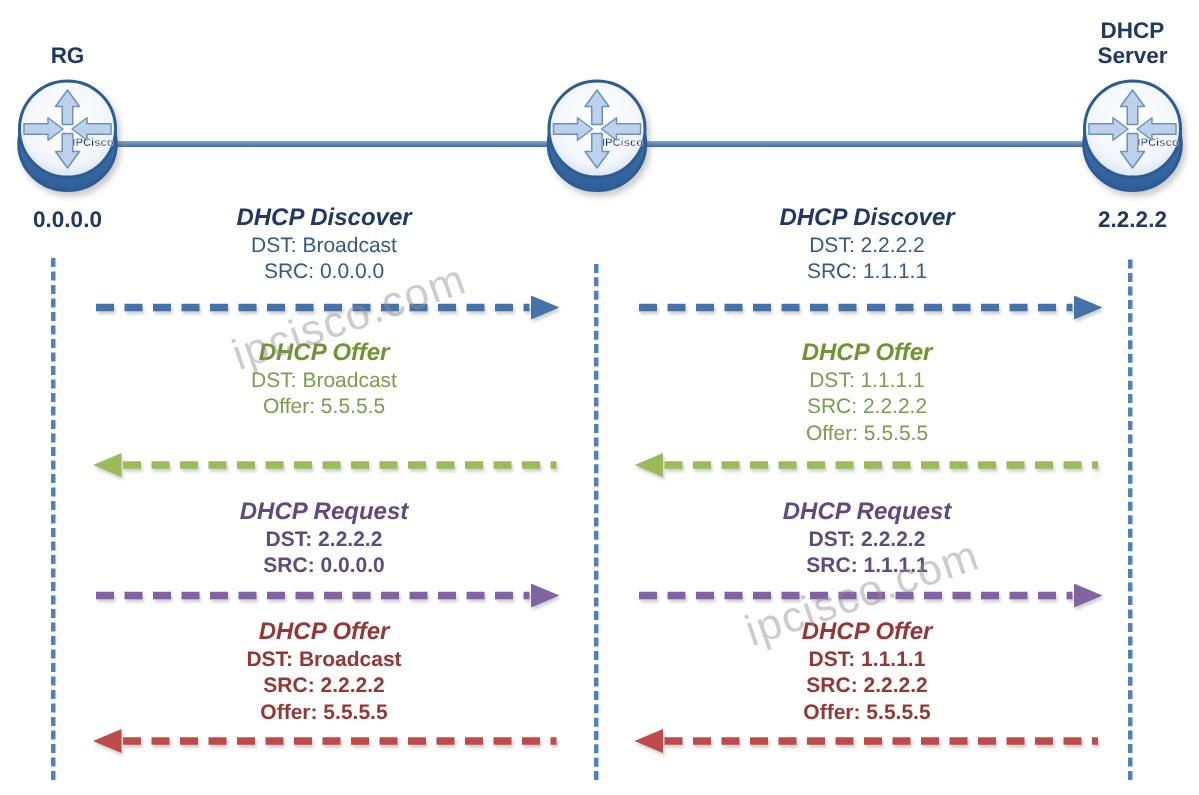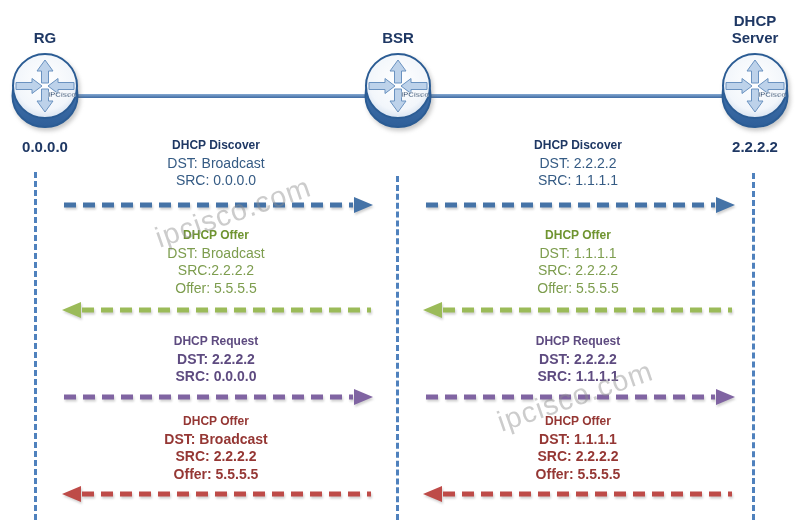--- a/index.html
+++ b/index.html
@@ -16,21 +16,21 @@
     display:flex;flex-direction:column;justify-content:flex-end;
     font-weight:bold;font-size:15px;line-height:17px;color:#1F3864;}
   .router{position:absolute;top:52px;left:50%;transform:translateX(-50%);
     filter:drop-shadow(2px 3px 2px rgba(100,100,100,.35));}
   .node-ip{position:absolute;top:138px;left:0;width:100%;
     font-weight:bold;font-size:15px;color:#1F3864;}
   
   .lifeline{position:absolute;width:0;border-left:3px dashed #4F81BD;z-index:1;}
   
   .msg{position:absolute;width:240px;text-align:center;font-size:14px;line-height:17.5px;z-index:2;}
-  .msg .title{font-weight:bold;font-size:12px;}
+  .msg .title{font-weight:bold;font-size:16px;font-style:italic;}
   .msg.blue  .title{color:#1F3864;}  .msg.blue  .line{color:#355B84;}
   .msg.green .title{color:#6F9430;}  .msg.green .line{color:#7D9D4E;}
   .msg.purple .title,.msg.purple .line{color:#5E4B80;font-weight:bold;}
   .msg.red   .title,.msg.red   .line{color:#953734;font-weight:bold;}
   
   .arrow{position:absolute;z-index:2;filter:drop-shadow(1px 2px 1px rgba(120,120,120,.35));}
   .arrow.blue{color:#4573A7;} .arrow.green{color:#9BBB59;}
   .arrow.purple{color:#8064A2;} .arrow.red{color:#BE4B48;}
   
   .watermark{position:absolute;z-index:5;color:#8f8f8f;opacity:.45;font-size:29px;
@@ -75,21 +75,20 @@
     </div>
     <svg class="router" width="82" height="80">
       <use href="#routerIcon"></use>
       <text class="ipcisco-tag" x="58" y="45" text-anchor="middle" fill="#17365D" stroke="#ffffff" stroke-width="0.3">IPCisco</text>
     </svg>
     <div class="node-ip">0.0.0.0</div>
   </div>
 
   <div class="node" style="left:308px">
     <div class="node-label">
-      <div>BSR</div>
     </div>
     <svg class="router" width="82" height="80">
       <use href="#routerIcon"></use>
       <text class="ipcisco-tag" x="58" y="45" text-anchor="middle" fill="#17365D" stroke="#ffffff" stroke-width="0.3">IPCisco</text>
     </svg>
   </div>
 
   <div class="node" style="left:665px">
     <div class="node-label">
       <div>DHCP</div>
@@ -121,21 +120,20 @@
     <polygon points="292,0 311,8 292,16" fill="currentColor"></polygon>
   </svg>
   <svg class="arrow blue" style="left:424px;top:197px" width="311" height="16">
     <line x1="2" y1="8" x2="291" y2="8" stroke="currentColor" stroke-width="5" stroke-dasharray="12 7"></line>
     <polygon points="292,0 311,8 292,16" fill="currentColor"></polygon>
   </svg>
 
   <div class="msg green" style="left:96px;top:227px">
     <div class="title">DHCP Offer</div>
     <div class="line">DST: Broadcast</div>
-    <div class="line">SRC:2.2.2.2</div>
     <div class="line">Offer: 5.5.5.5</div>
   </div>
   <div class="msg green" style="left:458px;top:227px">
     <div class="title">DHCP Offer</div>
     <div class="line">DST: 1.1.1.1</div>
     <div class="line">SRC: 2.2.2.2</div>
     <div class="line">Offer: 5.5.5.5</div>
   </div>
   <svg class="arrow green" style="left:62px;top:302px" width="311" height="16">
     <polygon points="19,0 0,8 19,16" fill="currentColor"></polygon>

